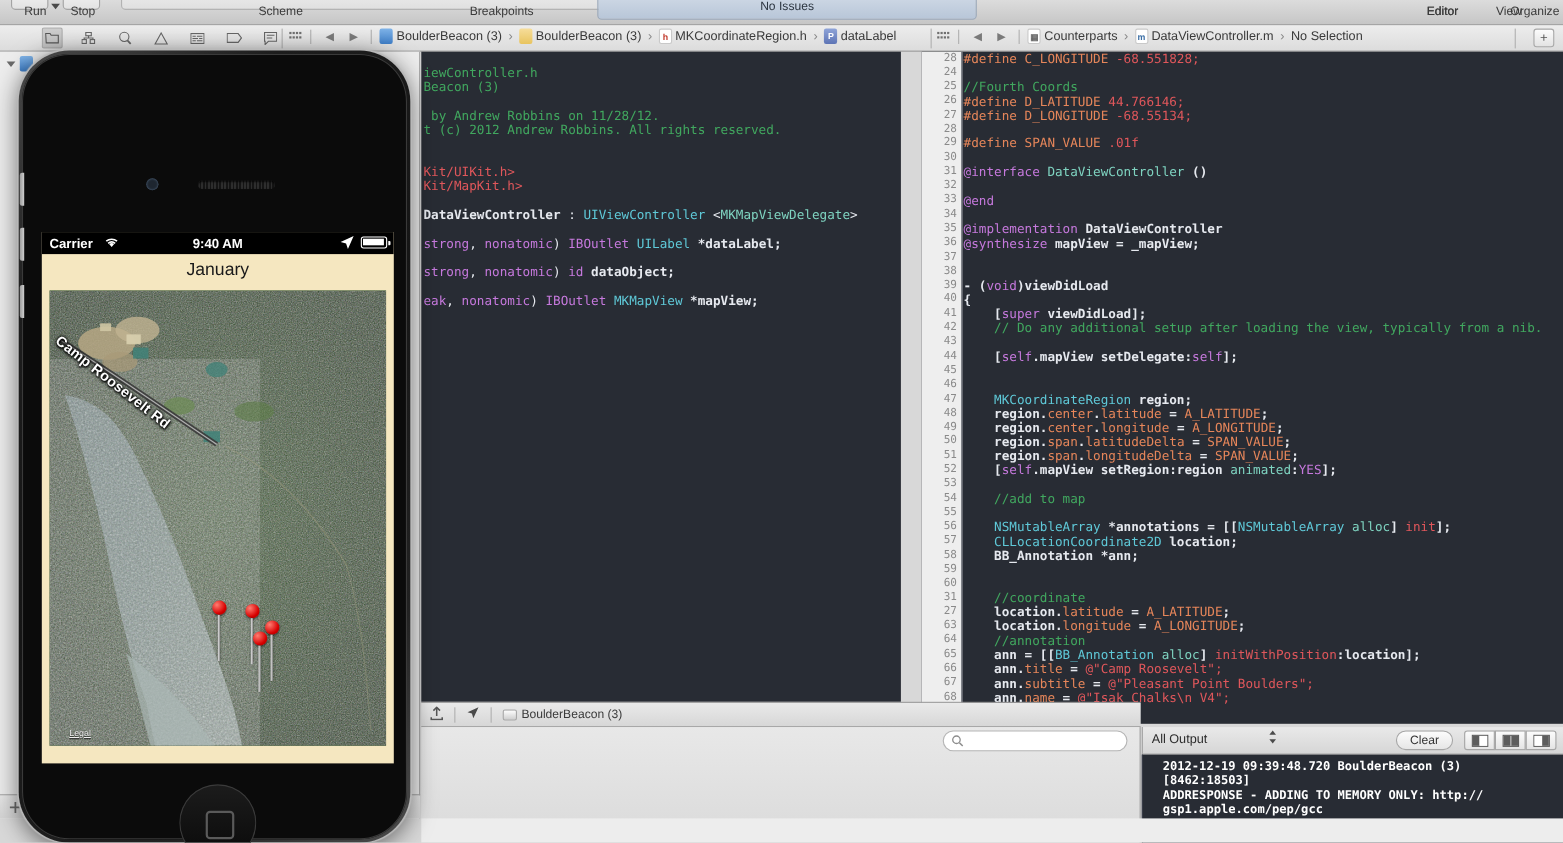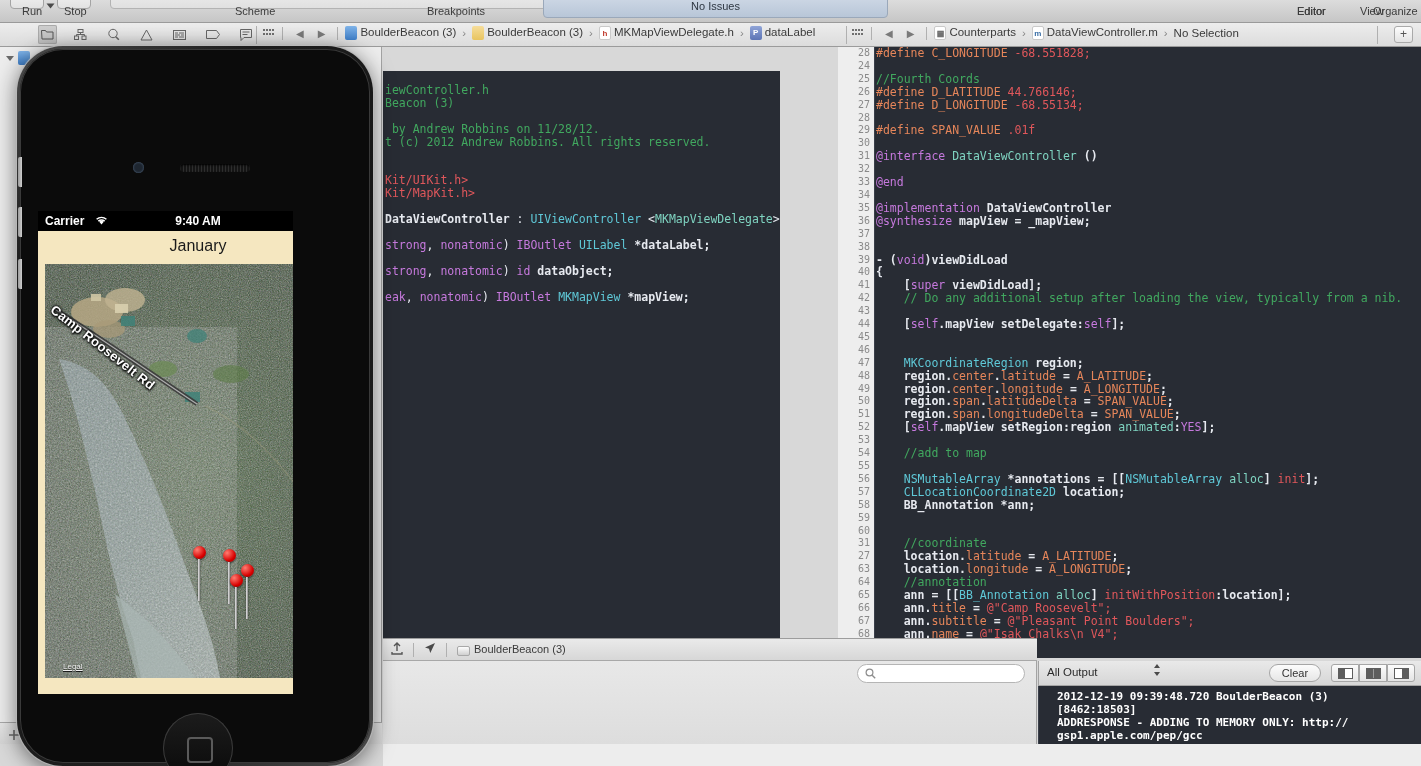--- a/index.html
+++ b/index.html
@@ -97,22 +97,22 @@
          border-top:5px solid #6a6a6a; }
   .navbottom {
     position:absolute; left:0; bottom:0; width:382px; height:22px;
     background:linear-gradient(#e7e7e7,#d3d3d3); border-top:1px solid #a9a9a9;
     display:flex; align-items:center; gap:13px; padding-left:8px;
   }
   .nbic { width:14px; height:14px; color:#6a6a6a; }
 
   
   .editor-left {
-    position:absolute; left:383px; top:47px; width:397px; height:591px;
-    background:#282c34; overflow:hidden;margin-top:24px;
+    position:absolute; left:383px; top:47px; width:436px; height:591px;
+    background:#282c34; overflow:hidden;
   }
   .editor-right {
     position:absolute; left:838px; top:47px; width:583px; height:611px;
     background:#282c34; overflow:hidden;
   }
   .gutter {
     position:absolute; left:0; top:0; width:37px; height:100%;
     background:#eeeeee; border-right:1px solid #3a3f4a;
     font-family:"DejaVu Sans Mono", monospace; font-size:10px; color:#8a8a8a;
     text-align:right; padding-right:4px;
@@ -203,21 +203,21 @@
     border-radius:43px; background:#0b0b0b;
     box-shadow:inset 0 0 0 1px #3a3a3a;
   }
   .sim-cam { position:absolute; left:113px; top:113px; width:11px;height:11px;
              border-radius:50%; background:#1e2630; box-shadow:inset 0 0 2px #5d7490; }
   .sim-speaker { position:absolute; left:160px; top:115px; width:70px; height:8px;
                  border-radius:4px; background:#1a1a1a;
                  box-shadow:inset 0 1px 2px #000;
                  background-image:repeating-linear-gradient(90deg,#2e2e2e 0 1.5px,#151515 1.5px 3px); }
   .sim-screen {
-    position:absolute; left:18px; top:162px; width:255px; height:483px;
+    position:absolute; left:18px; top:162px; width:320px; height:483px;
     background:#f5e7c0; overflow:hidden;
   }
   .statusbar {
     position:absolute; left:0; top:0; width:320px; height:20px;
     background:#000; color:#fff; font-size:12px; font-weight:bold;
     display:flex; align-items:center;
   }
   .sb-carrier { position:absolute; left:7px; }
   .sb-wifi { position:absolute; left:56px; top:4px; }
   .sb-time { position:absolute; width:320px; text-align:center; }
@@ -335,21 +335,21 @@
     <div class="bcrumbs" style="left:263px">
       <span class="grid-ico"></span>
       <span class="divider-v" style="position:relative;left:0;top:0;margin:0 4px;height:13px"></span>
       <span class="arrowbtn">◀</span>
       <span class="arrowbtn">▶</span>
       <span class="divider-v" style="position:relative;left:0;top:0;margin:0 3px;height:13px"></span>
       <span><span class="chip app"></span><span>BoulderBeacon (3)</span></span>
       <span class="sep">›</span>
       <span><span class="chip fold"></span><span>BoulderBeacon (3)</span></span>
       <span class="sep">›</span>
-      <span><span class="chip h">h</span><span>MKMapViewDelegate.h</span></span>
+      <span><span class="chip h">h</span><span>MKCoordinateRegion.h</span></span>
       <span class="sep">›</span>
       <span><span class="chip p">P</span><span>dataLabel</span></span>
     </div>
 
     <div class="divider-v" style="left:846px"></div>
     <div class="bcrumbs" style="left:852px">
       <span class="grid-ico"></span>
       <span class="divider-v" style="position:relative;left:0;top:0;margin:0 4px;height:13px"></span>
       <span class="arrowbtn">◀</span>
       <span class="arrowbtn">▶</span>

